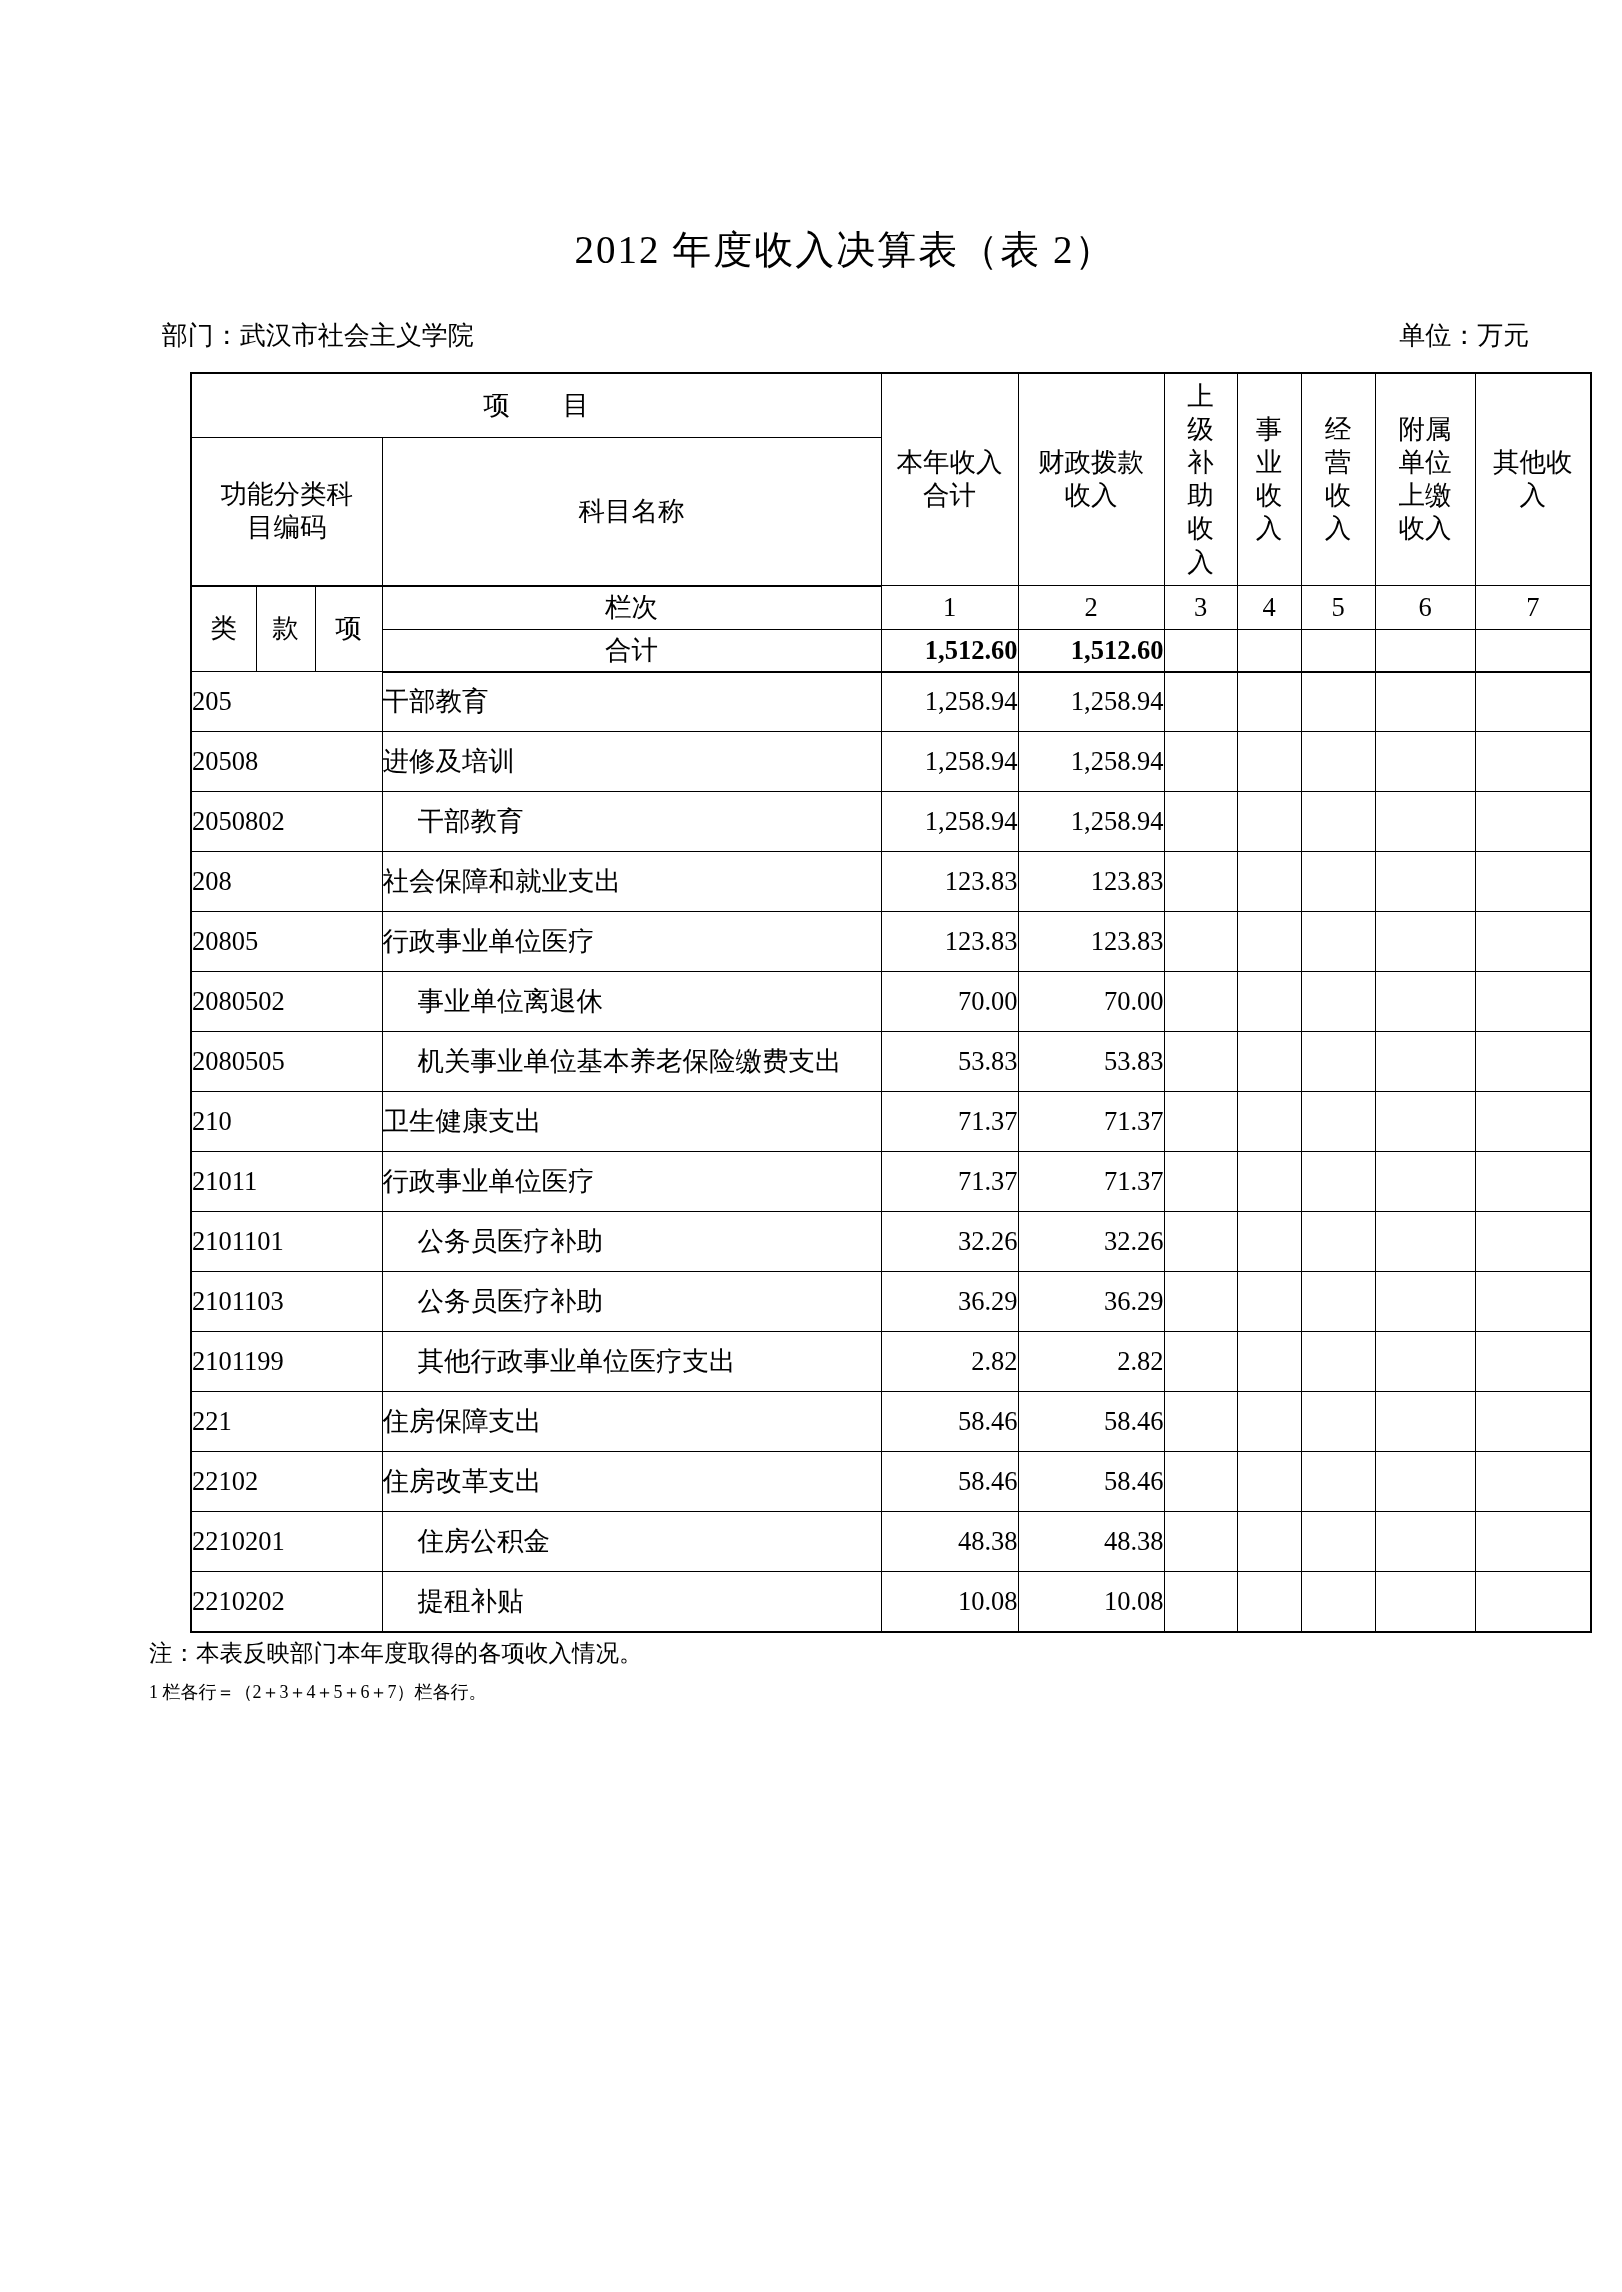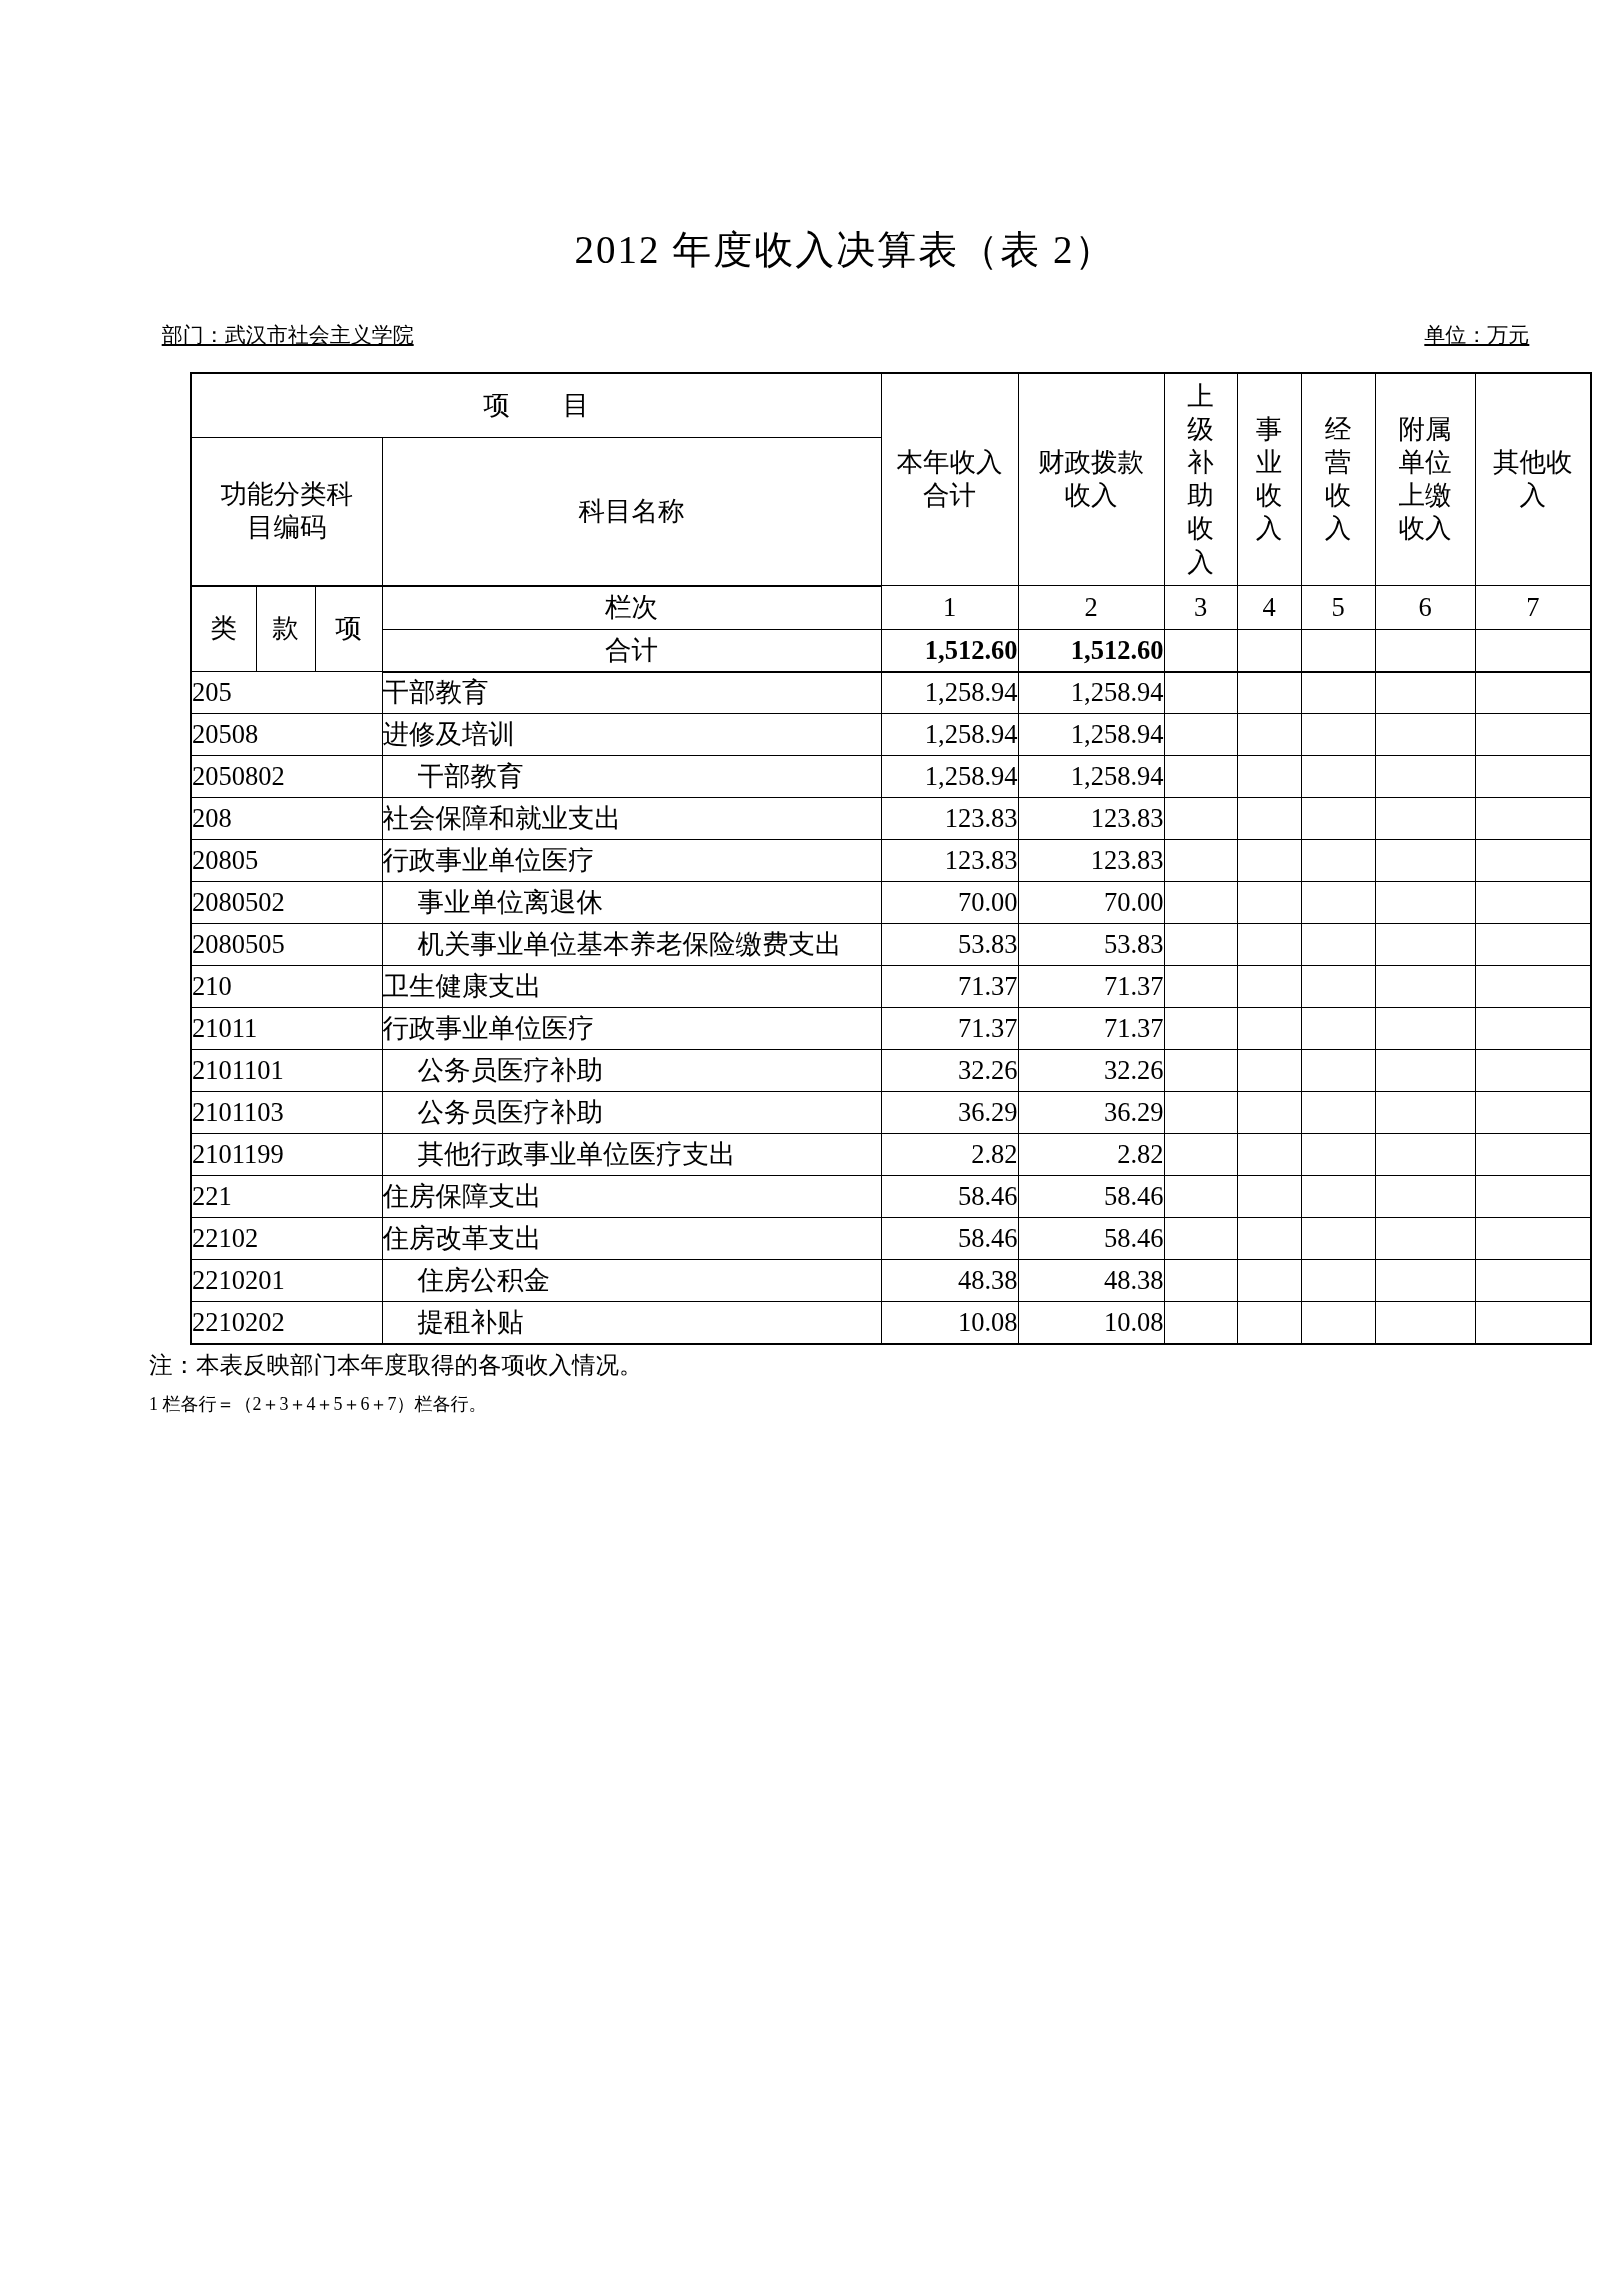--- a/index.html
+++ b/index.html
@@ -25,24 +25,23 @@
     font-size: 39px;
     line-height: 53px;
     letter-spacing: 2px;
     font-weight: 500;
   }
   .meta-row {
     margin-top: 45px;
     display: flex;
     justify-content: space-between;
     align-items: center;
-    font-size: 21px;
+    font-size: 26px;
     line-height: 29px;
     padding: 0 14.7px 0 15.7px;
-    text-decoration: underline;
   }
   table.fin {
     margin-top: 21.6px;
     border-collapse: collapse;
     table-layout: fixed;
     width: 1398px;
     border: 2px solid #000;
     margin-left: 44px;
   }
   table.fin td {
@@ -51,21 +50,21 @@
     font-size: 26.5px;
     line-height: 1.25;
     padding: 0;
     overflow: hidden;
     word-break: break-all;
   }
   tr.row-a  { height: 65px; }
   tr.row-b  { height: 148px; }
   tr.row-c  { height: 44px; }
   tr.row-d  { height: 42px; }
-  tr.data-row { height: 42px; }
+  tr.data-row { height: 60px; }
 
   td.c-center { text-align: center; }
   td.c-num  { text-align: right; padding-right: 13.7px; }
   td.c-code { text-align: left;  padding-left: 12.7px; }
   td.c-name { text-align: left;  padding-left: 14.7px; }
   td.c-name.indent { padding-left: 35px; }
   td.pre    { white-space: pre-line; text-align: center; line-height: 33px; }
 
   
   tr.row-b td      { border-bottom: 2px solid #000; }

